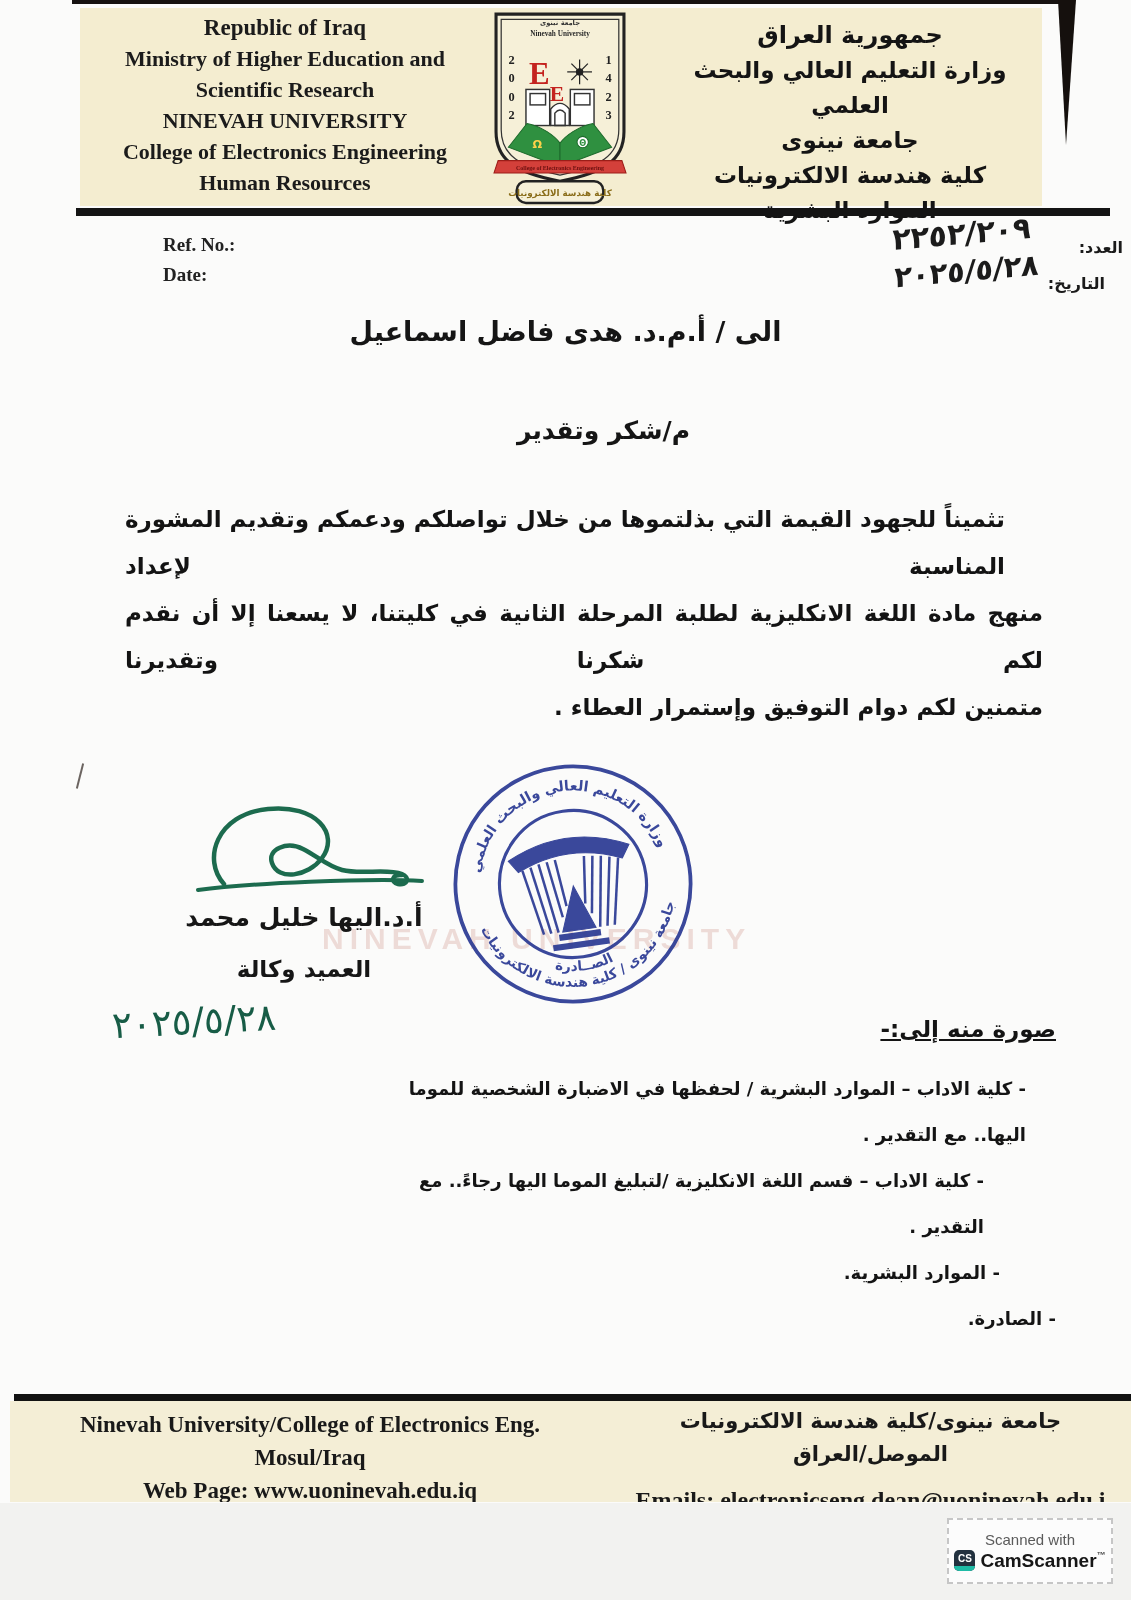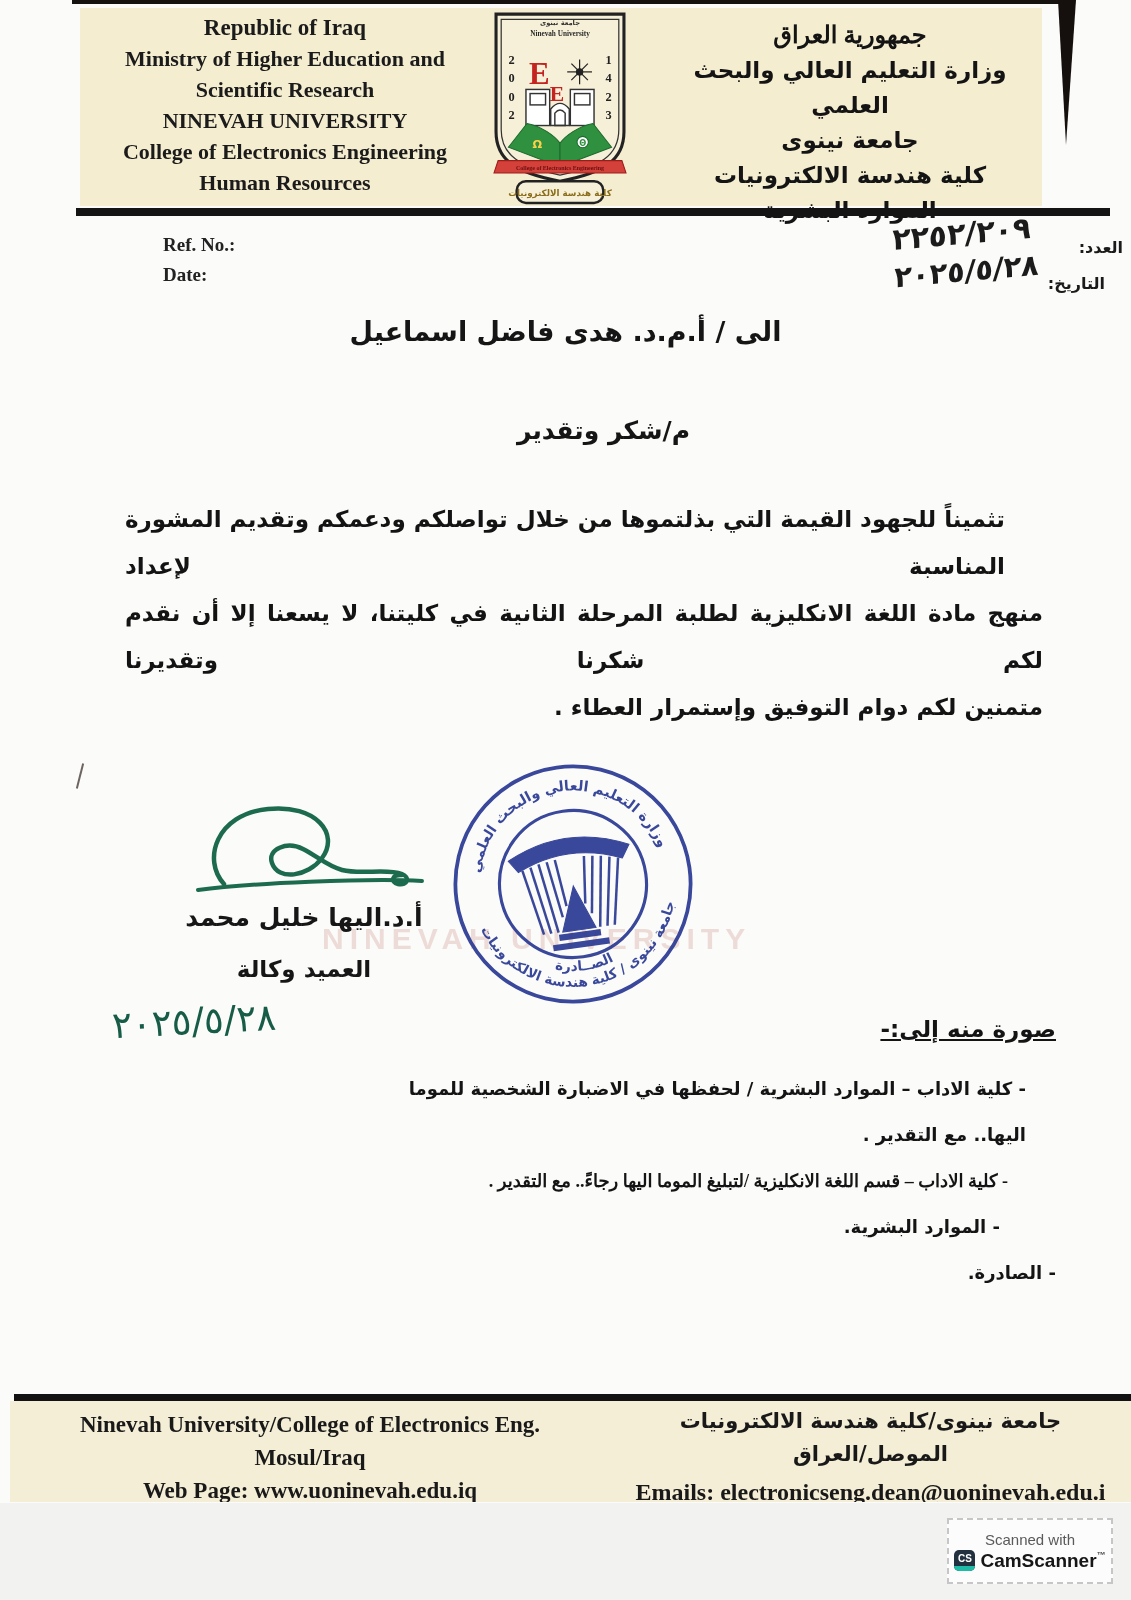--- a/index.html
+++ b/index.html
@@ -14,21 +14,21 @@
 
   
   .header-band{position:absolute;left:80px;top:8px;width:962px;height:198px;background:#f4edd0;}
   .hdr-en{position:absolute;left:84px;top:12px;width:402px;text-align:center;
           font-family:"Liberation Serif",serif;font-weight:700;color:#1b1b1b;}
   .hdr-en div{font-size:22px;line-height:31px;}
   .hdr-en div:first-child{font-size:23px;}
   .hdr-ar{position:absolute;left:656px;top:18px;width:388px;text-align:center;direction:rtl;
           font-weight:700;color:#141414;}
   .hdr-ar div{font-size:23px;line-height:35px;}
-  .hdr-ar div:first-child{font-size:24px;font-family:Liberation Serif, serif;}
+  .hdr-ar div:first-child{font-size:24px;}
   .rule-top{position:absolute;left:76px;top:208px;width:1034px;height:8px;background:#141414;}
   .logo-wrap{position:absolute;left:486px;top:10px;width:148px;height:196px;}
 
   
   .ref-en{position:absolute;left:163px;font-family:"Liberation Serif",serif;font-weight:700;
           font-size:19px;color:#222;}
   .ar-label{position:absolute;direction:rtl;font-weight:700;font-size:16px;color:#1a1a1a;}
   .handwrit{position:absolute;direction:ltr;font-weight:600;color:#1b1b1b;letter-spacing:2px;
             font-size:30px;transform:rotate(-5deg) skewX(-6deg);}
 
@@ -55,32 +55,32 @@
   
   .stamp{position:absolute;left:447px;top:755px;width:252px;height:258px;transform:rotate(-8deg);opacity:.93;}
   .watermark{position:absolute;left:322px;top:922px;font-family:"Liberation Sans",sans-serif;
              font-size:30px;font-weight:700;letter-spacing:6px;color:#d9a9a0;opacity:.38;}
 
   
   .dist{position:absolute;right:75px;top:1016px;width:680px;direction:rtl;text-align:right;color:#141414;}
   .dist-head{font-size:23px;font-weight:700;text-decoration:underline;margin-bottom:24px;}
   .dist-item{font-size:18px;font-weight:700;line-height:46px;}
   .dist-item:nth-of-type(2){margin-right:30px;}
-  .dist-item:nth-of-type(3){margin-right:48px;font-family:Liberation Serif, serif;}
+  .dist-item:nth-of-type(3){margin-right:72px;}
   .dist-item:nth-of-type(4){margin-right:56px;}
 
   
   .rule-bottom{position:absolute;left:14px;top:1394px;width:1117px;height:7px;background:#121212;}
   .footer-band{position:absolute;left:10px;top:1401px;width:1121px;height:101px;background:#f4eed6;overflow:hidden;}
   .ft-left{position:absolute;left:40px;top:7px;width:520px;text-align:center;
            font-family:"Liberation Serif",serif;font-weight:700;color:#191919;}
   .ft-left div{font-size:23px;line-height:33px;}
   .ft-right{position:absolute;left:600px;top:4px;width:521px;text-align:center;color:#191919;}
   .ft-right .ar{direction:rtl;font-weight:700;font-size:21px;line-height:33px;}
-  .ft-emails{font-family:"Liberation Serif",serif;font-weight:700;font-size:24px;white-space:nowrap;margin-top:8px;}
+  .ft-emails{font-family:"Liberation Serif",serif;font-weight:700;font-size:24px;white-space:nowrap;margin-top:16px;}
   .ft-emails .mail{text-decoration:underline;}
 
   
   .cs-badge{position:absolute;left:947px;top:1518px;width:162px;height:62px;border:2px dashed #c6c6c6;
             background:#fcfcfc;display:flex;flex-direction:column;align-items:center;justify-content:center;gap:2px;}
   .cs-line1{font-family:"Liberation Sans",sans-serif;font-size:15px;color:#5a5a5a;}
   .cs-row{display:flex;align-items:center;gap:5px;}
   .cs-icon{position:relative;width:21px;height:21px;border-radius:5px;background:#22313f;overflow:hidden;
            display:flex;align-items:center;justify-content:center;}
   .cs-icon span{color:#fff;font-size:10px;font-weight:700;font-family:"Liberation Sans",sans-serif;margin-top:-4px;}

